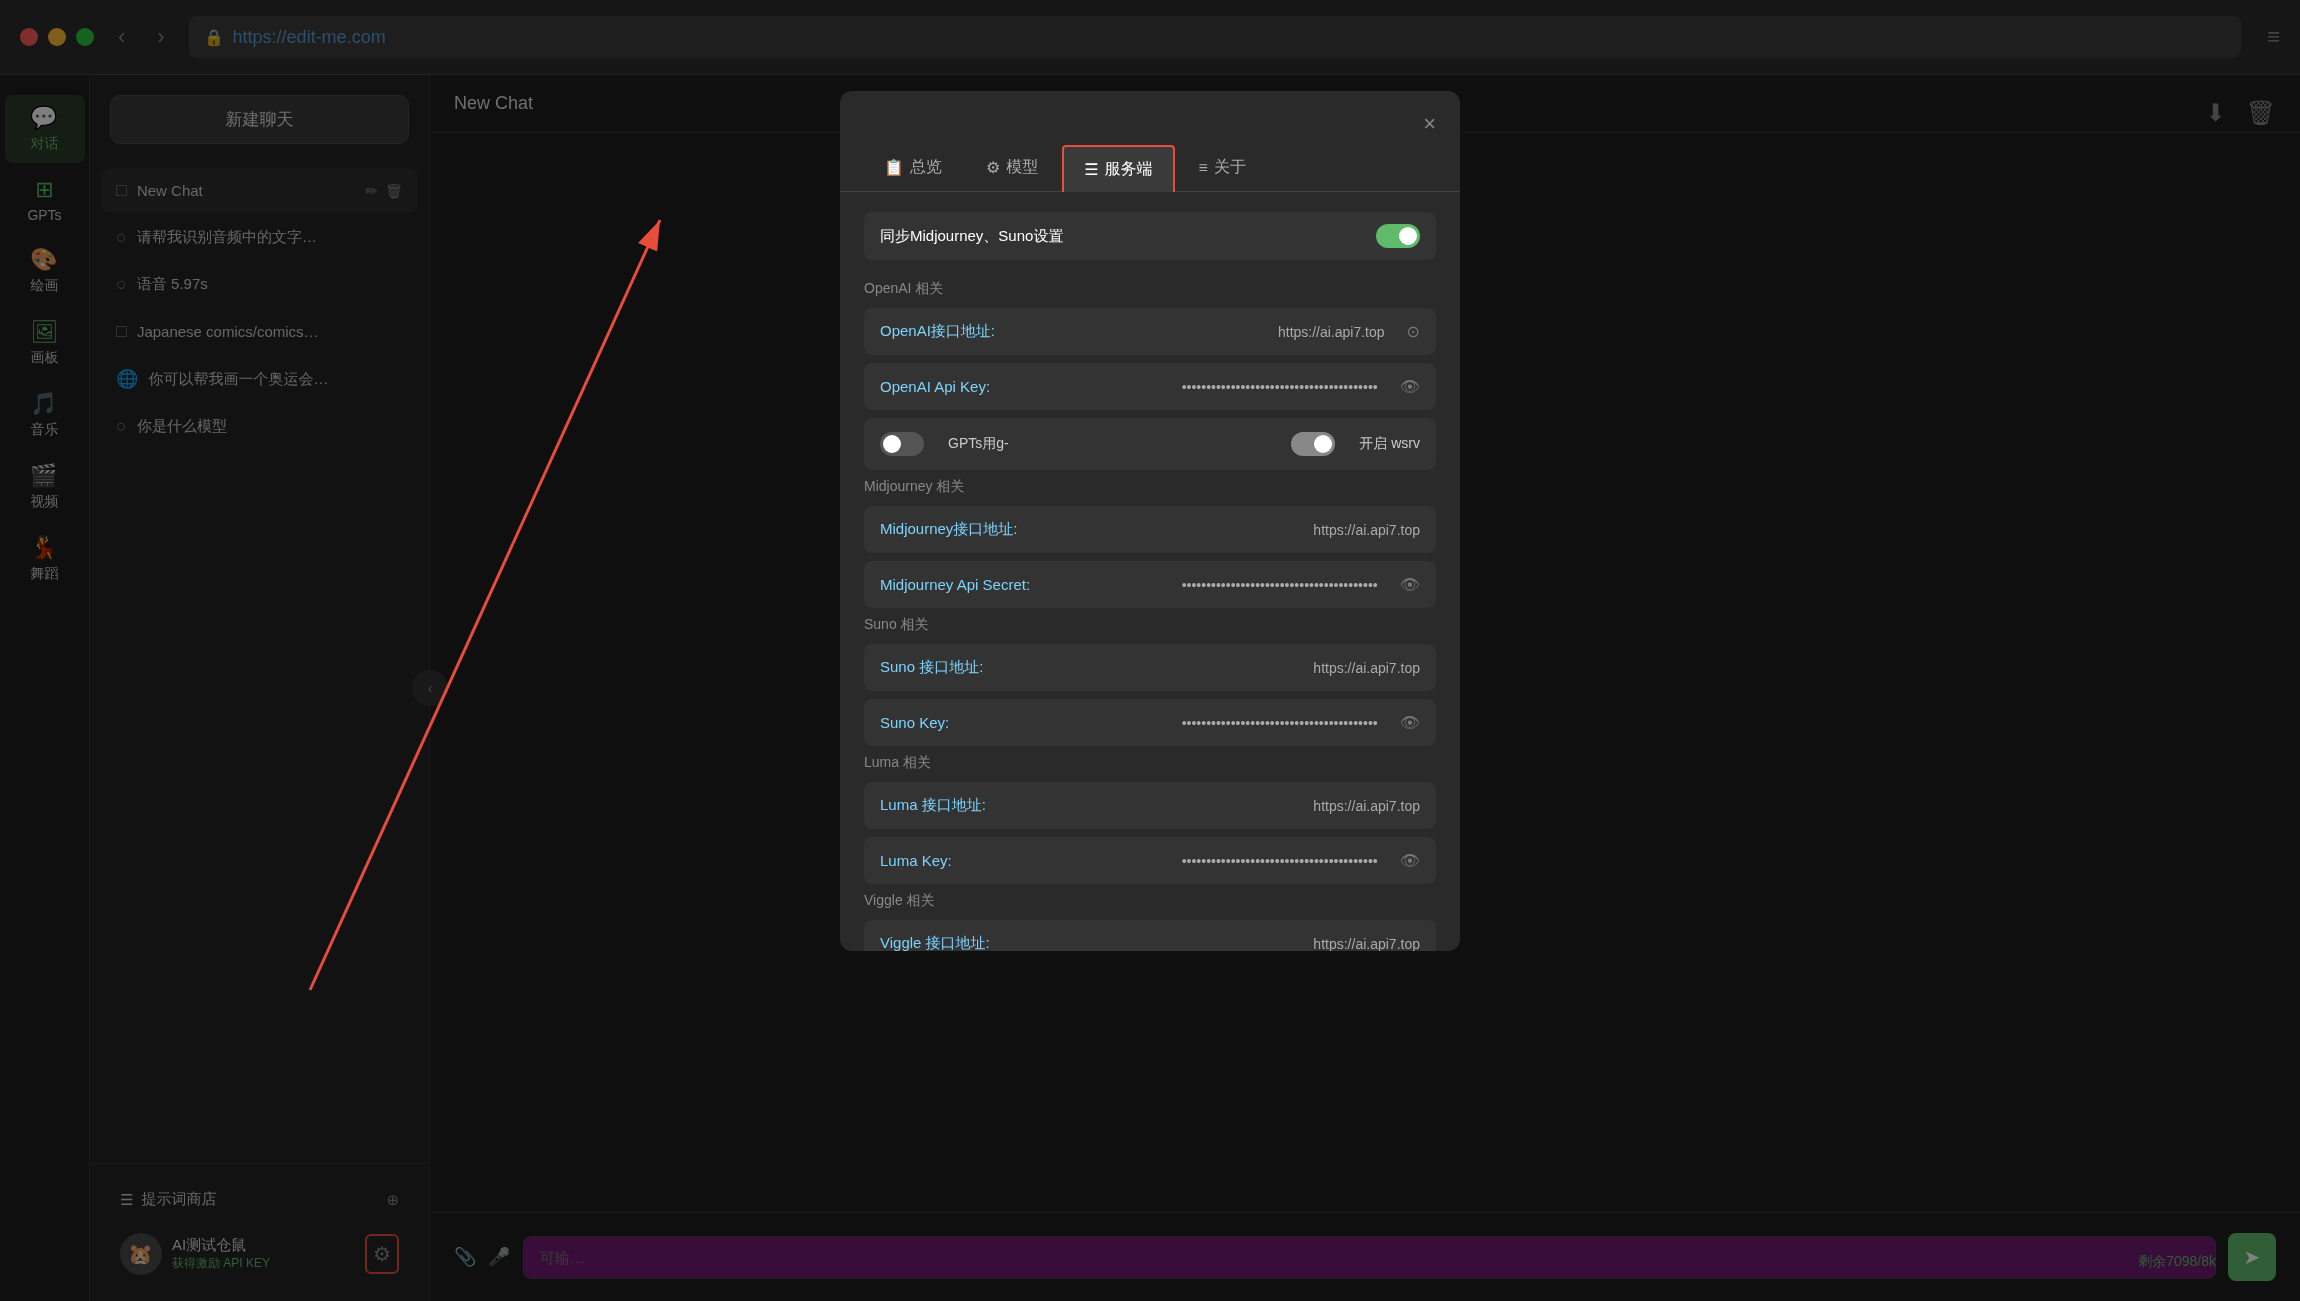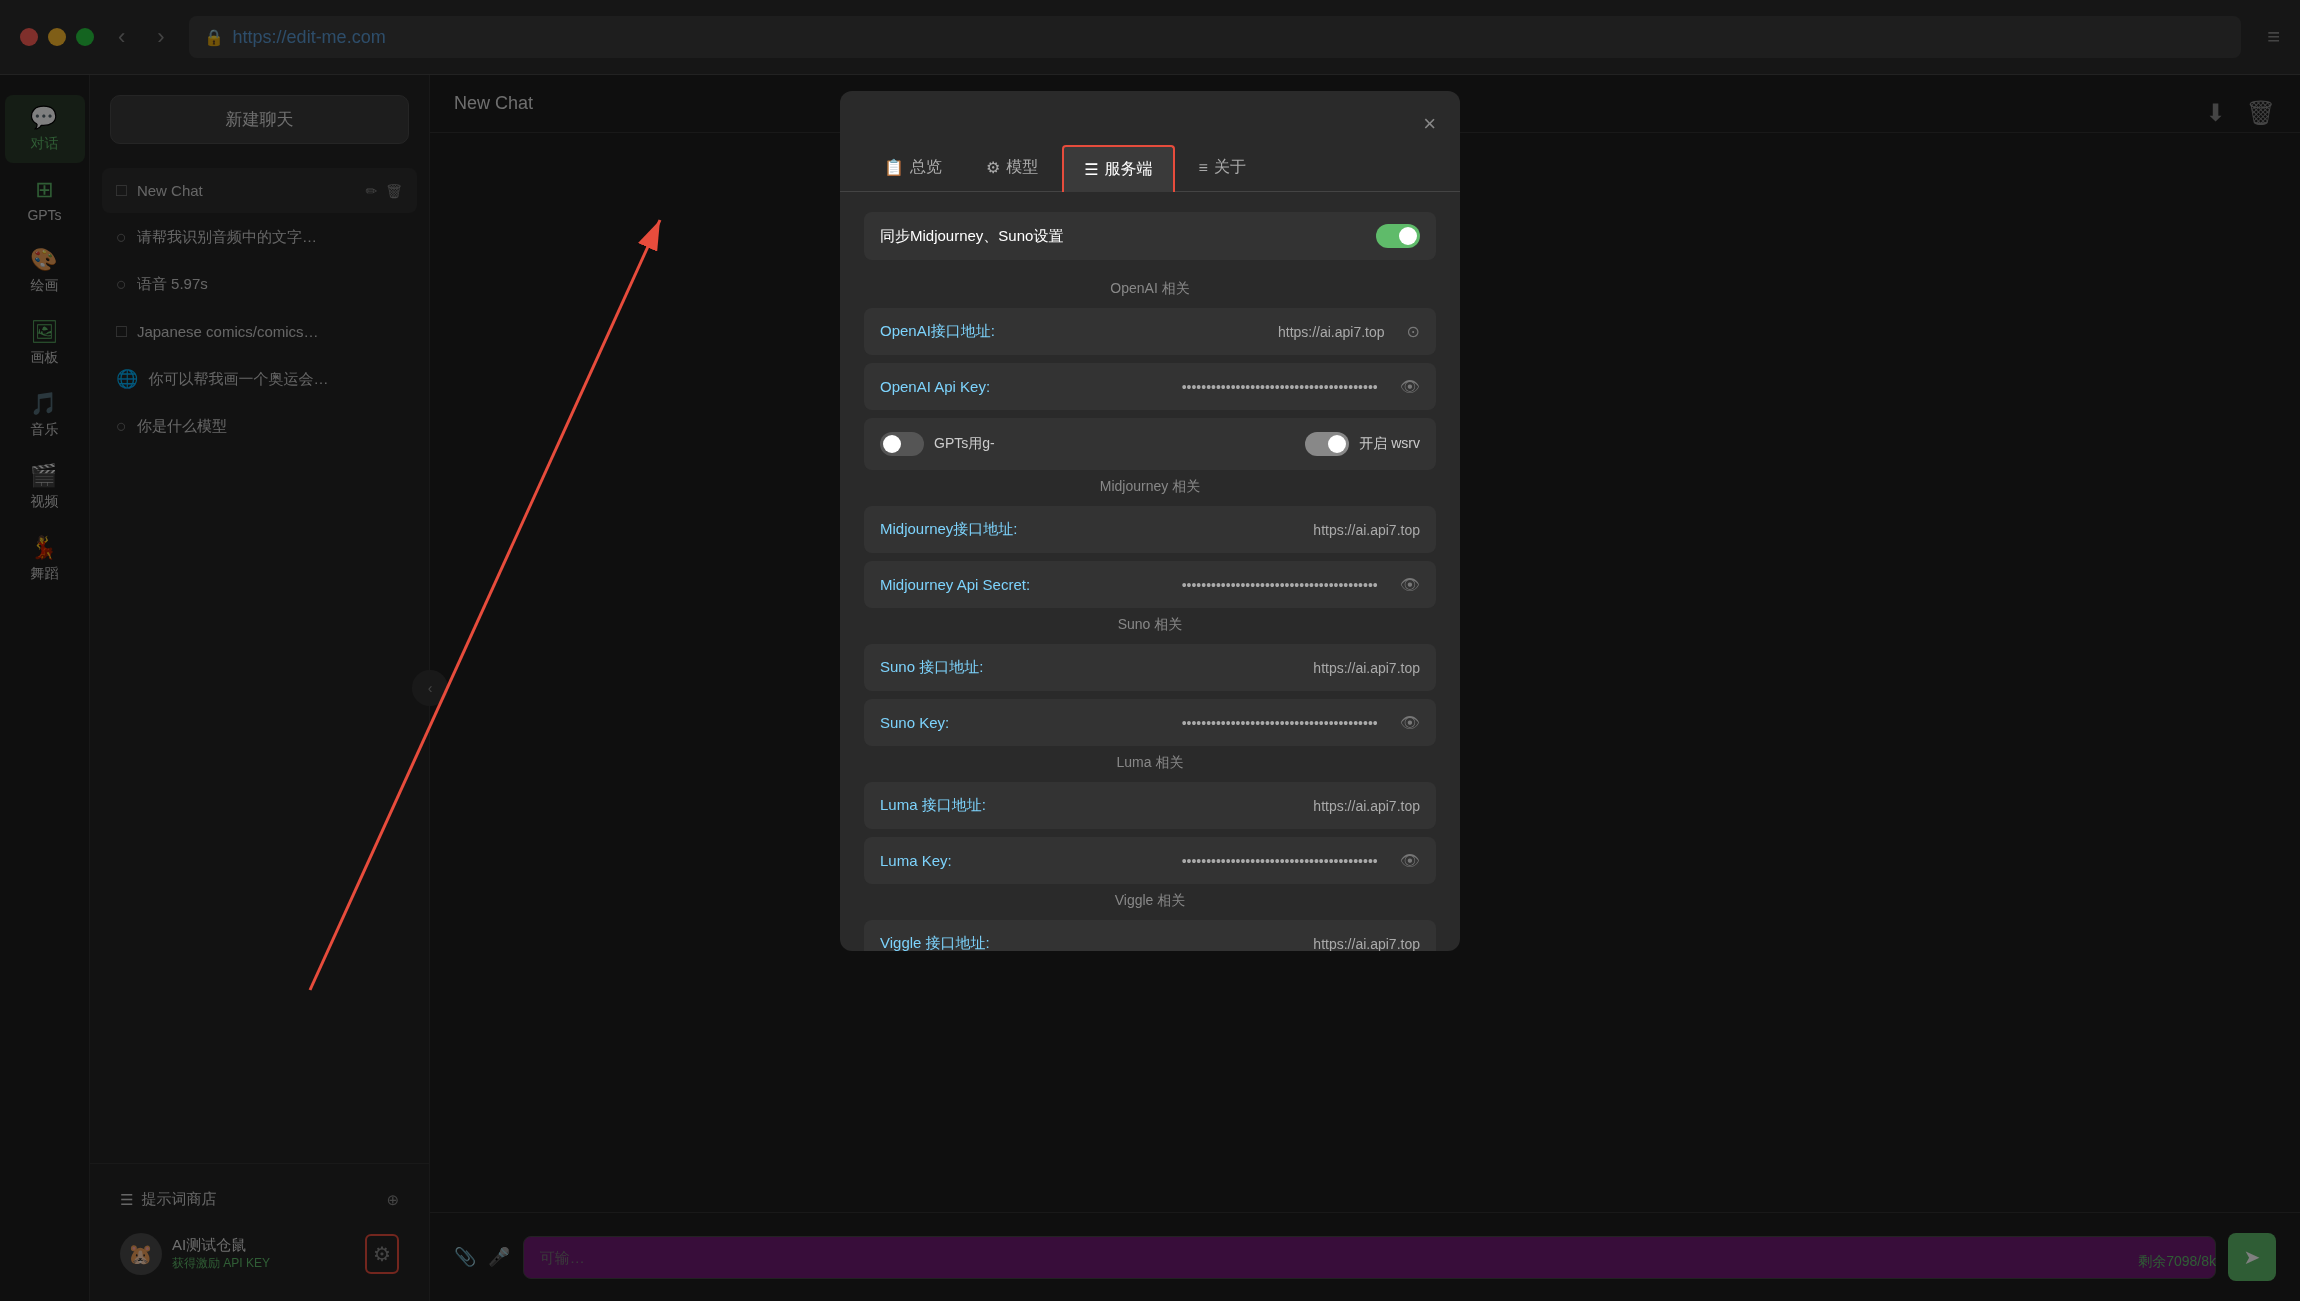--- a/index.html
+++ b/index.html
@@ -365,21 +365,21 @@
       width: 18px;
       height: 18px;
       background: white;
       border-radius: 50%;
     }
 
     
     .section-label {
       color: #888;
       font-size: 14px;
-      text-align: center;
+      text-align: left;
       margin-bottom: 10px;
       margin-top: 4px;
     }
 
     
     .settings-row {
       background: #333;
       border-radius: 8px;
       padding: 14px 16px;
       margin-bottom: 8px;
@@ -404,21 +404,21 @@
       padding: 14px 16px;
       margin-bottom: 8px;
       display: flex;
       align-items: center;
       justify-content: space-between;
       gap: 20px;
     }
     .toggle-item {
       display: flex;
       align-items: center;
-      gap: 10px;
+      gap: 24px;
     }
     .toggle-off {
       width: 44px;
       height: 24px;
       background: #555;
       border-radius: 12px;
       position: relative;
       cursor: pointer;
     }
     .toggle-off::after {

